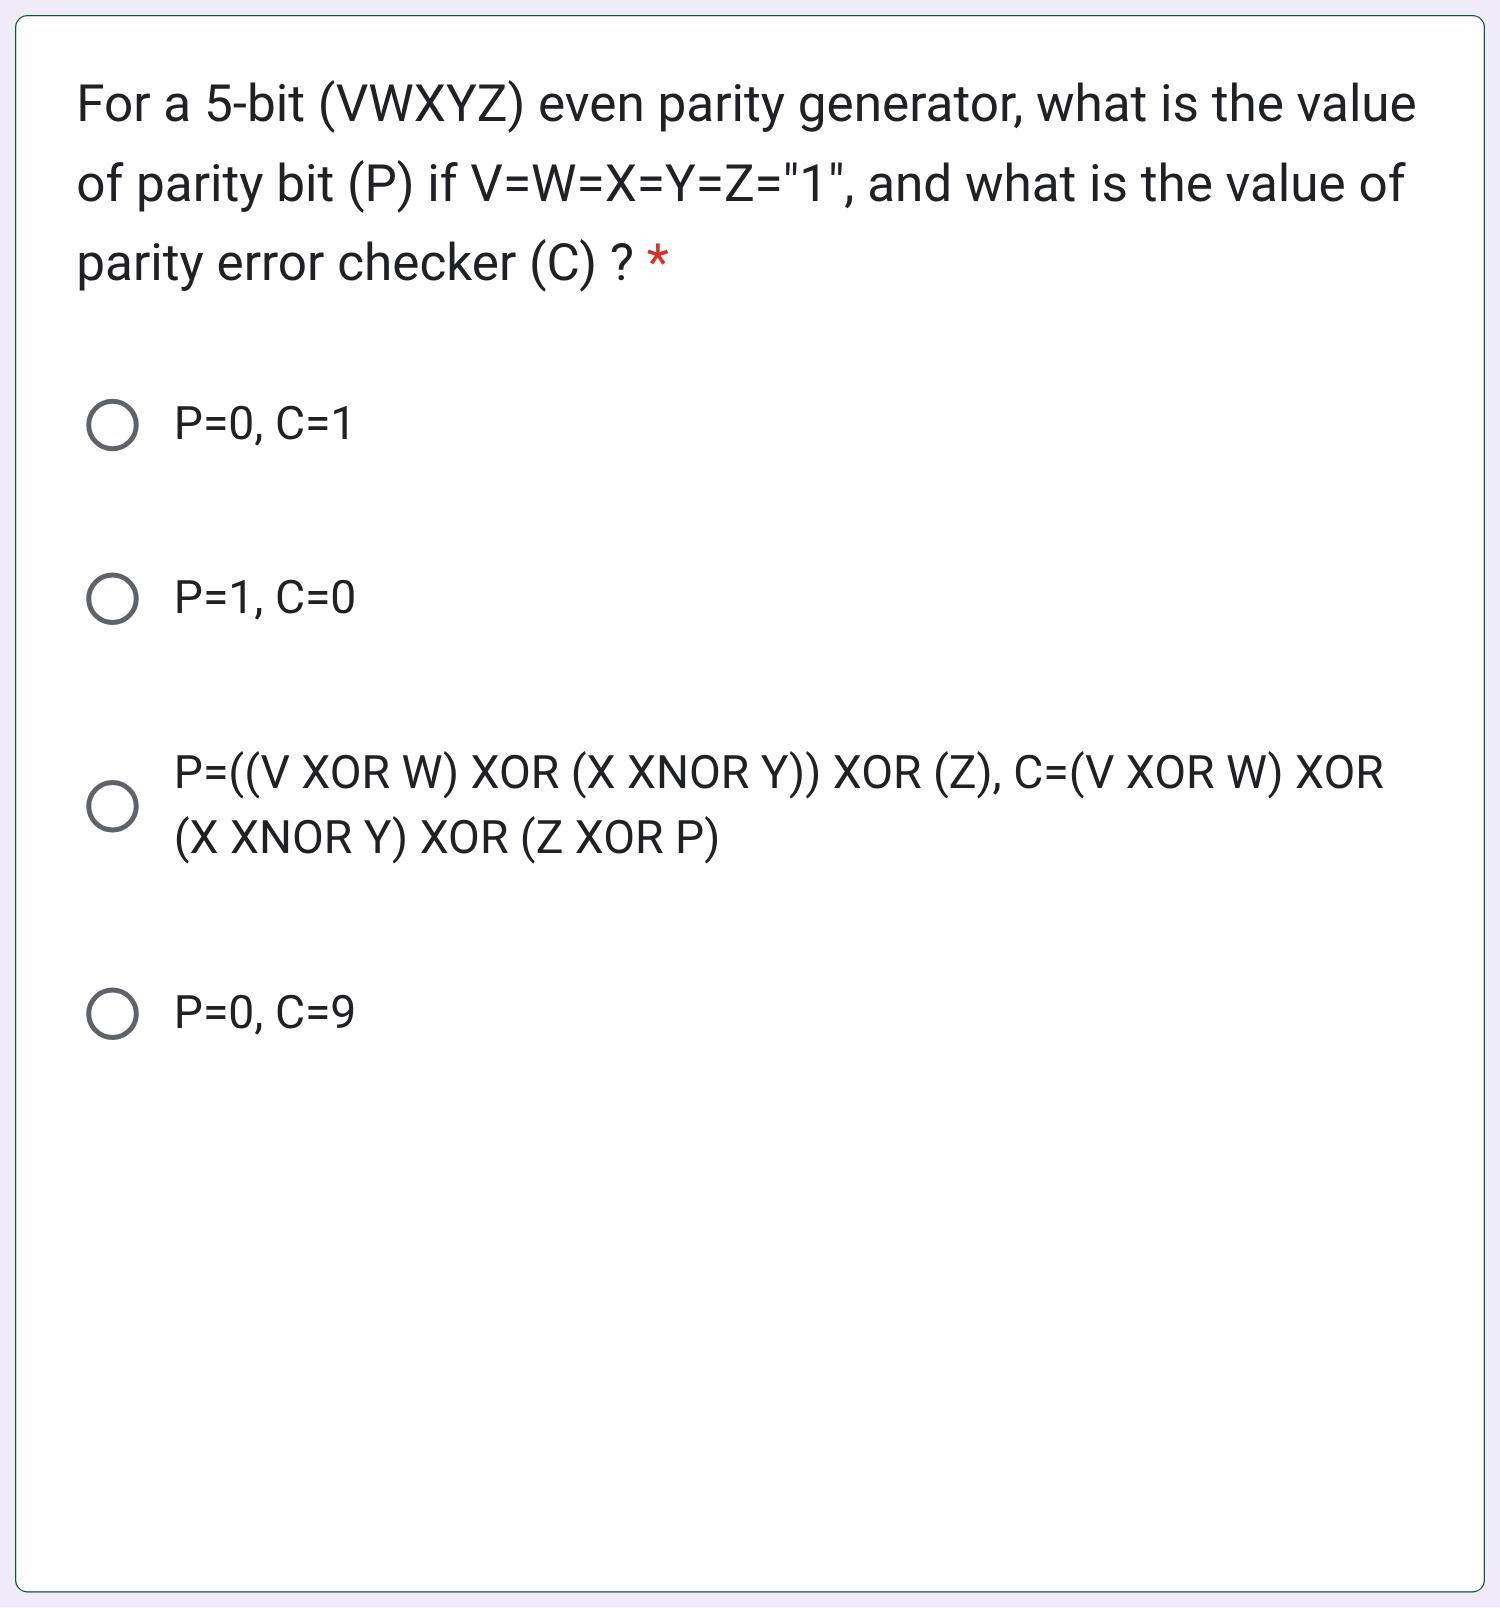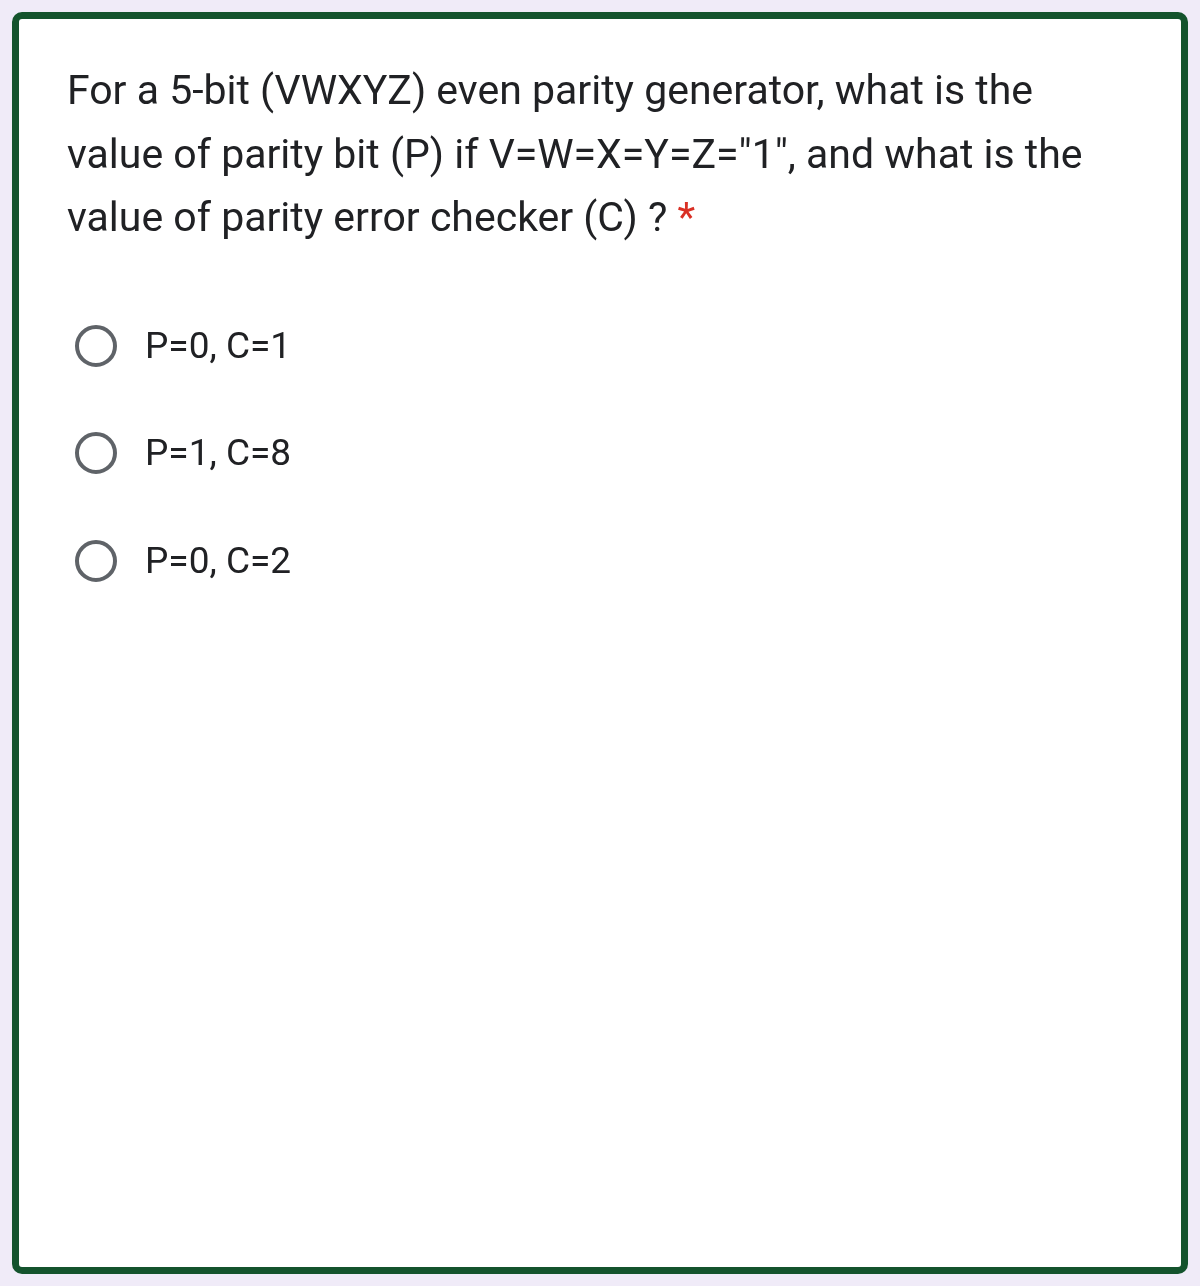--- a/index.html
+++ b/index.html
@@ -6,39 +6,39 @@
   body {
     background: #f0ebf8;
     font-family: 'Roboto', 'Arial', sans-serif;
     width: 1200px;
     height: 1286px;
     padding: 12px;
     color: #202124;
   }
   .card {
     background: #fff;
-    border: 7px solid #14532d;
+    border: 1px solid #14532d;
     border-radius: 10px;
     padding: 40px 48px 48px 48px;
     height: 100%;
   }
   .question {
     font-size: 41px;
     line-height: 1.55;
     font-weight: 400;
     color: #202124;
     margin-bottom: 70px;
   }
   .required {
     color: #d93025;
   }
   .options {
     display: flex;
     flex-direction: column;
-    gap: 56px;
+    gap: 88px;
     padding-left: 8px;
   }
   .option {
     display: flex;
     align-items: center;
     gap: 28px;
     cursor: pointer;
   }
   .radio {
     width: 42px;
@@ -61,20 +61,24 @@
   <div class="question">
     <span>For a 5-bit (VWXYZ) even parity generator, what is the value of parity bit (P) if V=W=X=Y=Z="1", and what is the value of parity error checker (C) ? </span><span class="required">*</span>
   </div>
   <div class="options">
     <div class="option">
       <div class="radio"></div>
       <div class="option-label">P=0, C=1</div>
     </div>
     <div class="option">
       <div class="radio"></div>
-      <div class="option-label">P=1, C=8</div>
+      <div class="option-label">P=1, C=0</div>
     </div>
     <div class="option">
       <div class="radio"></div>
-      <div class="option-label">P=0, C=2</div>
+      <div class="option-label">P=((V XOR W) XOR (X XNOR Y)) XOR (Z), C=(V XOR W) XOR (X XNOR Y) XOR (Z XOR P)</div>
+    </div>
+    <div class="option">
+      <div class="radio"></div>
+      <div class="option-label">P=0, C=9</div>
     </div>
   </div>
 </div>
 
 </body></html>

